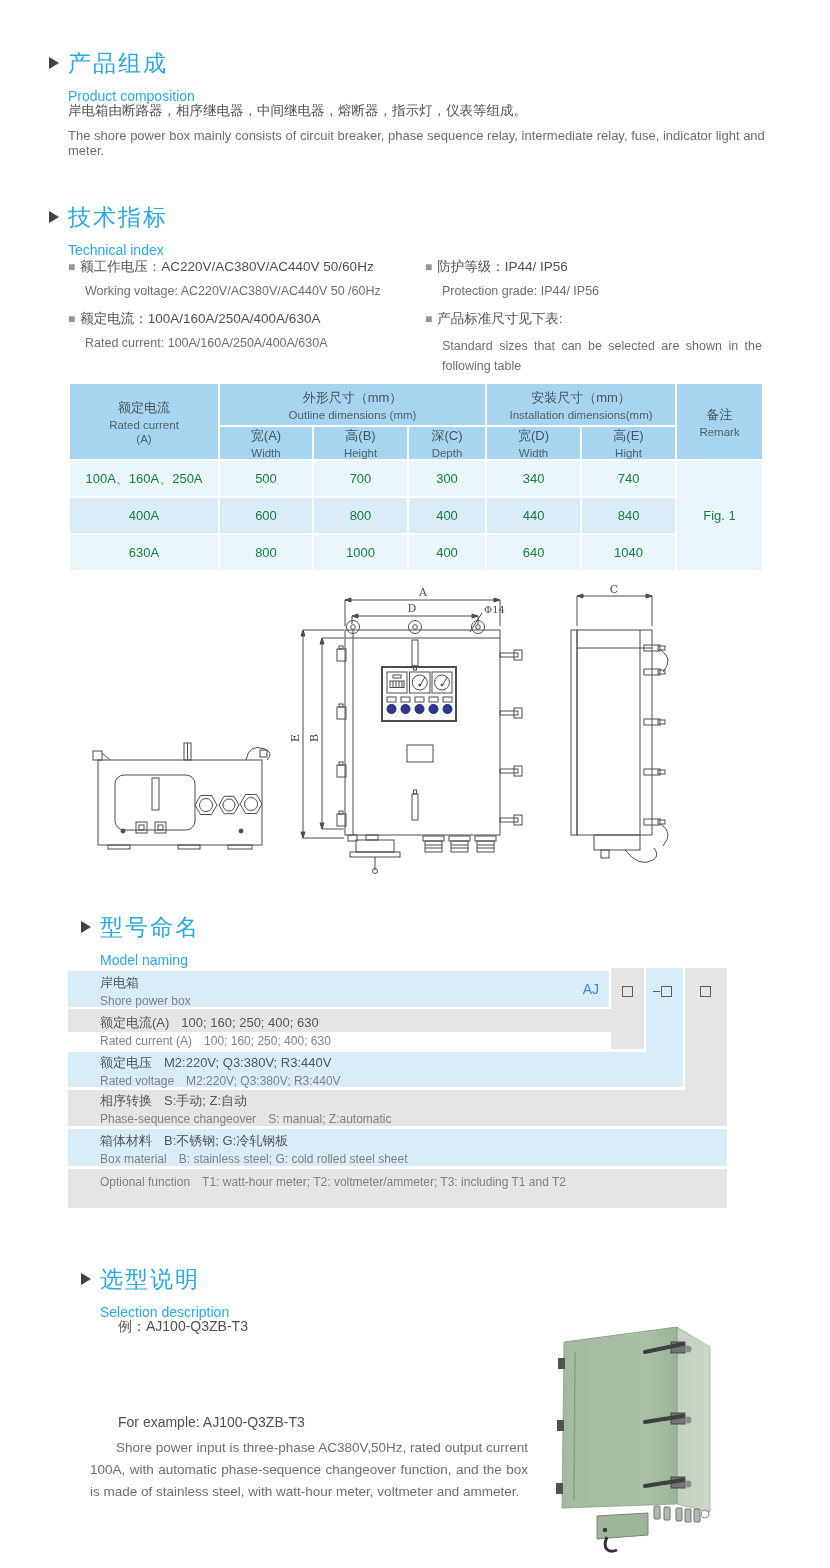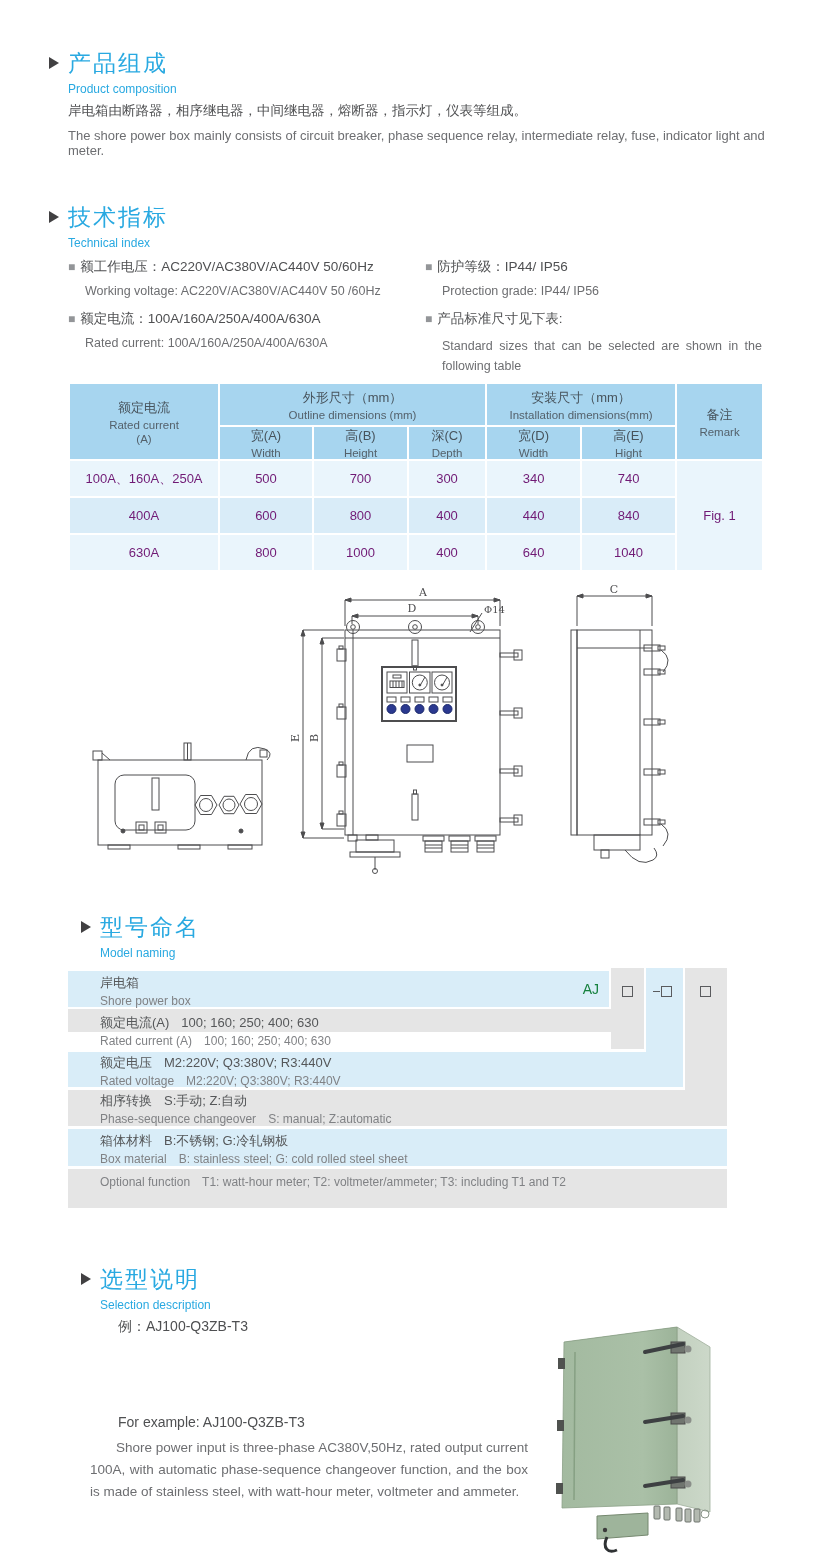--- a/index.html
+++ b/index.html
@@ -4,53 +4,53 @@
 <style>
   * { margin:0; padding:0; box-sizing:border-box; }
   body { background:#ffffff; font-family:"Liberation Sans","DejaVu Sans",sans-serif; }
   .page { position:relative; width:830px; height:1568px; background:#ffffff; overflow:hidden; }
 
   
   .sec-head { position:absolute; }
   .sec-arrow { position:absolute; left:-19px; top:9px; width:0; height:0;
     border-left:10px solid #414042; border-top:6px solid transparent; border-bottom:6px solid transparent; }
   .t-cn { font-size:23px; color:#29a9e1; letter-spacing:2px; }
-  .t-en { font-size:12px; color:#29a9e1; margin-top:3px; }
+  .t-en { font-size:14px; color:#29a9e1; margin-top:9px; }
 
   .para-cn { position:absolute; font-size:13.5px; color:#4f5052; }
   .para-en { position:absolute; font-size:13px; color:#6d6e71; }
 
   
   .spec-col { position:absolute; }
   .spec-cn { font-size:13.5px; color:#4f5052; white-space:nowrap; }
   .bullet { color:#939598; font-size:12px; margin-right:5px; }
   .spec-en { font-size:12.5px; color:#6d6e71; margin:8px 0 12px 17px; }
   .spec-en.just { text-align:justify; width:320px; line-height:20px; }
 
   
   .dims { position:absolute; left:68px; top:382px; border-collapse:collapse; table-layout:fixed; width:694px; }
   .dims th, .dims td { border:2px solid #ffffff; text-align:center; vertical-align:middle; padding:0; }
   .dims th { background:#a7d5ef; font-weight:normal; }
   .th-cn { font-size:13px; color:#47535c; }
   .th-en { font-size:11.5px; color:#54616b; margin-top:2px; }
-  .dims td { font-size:13px; color:#701a75; height:37px; }
+  .dims td { font-size:13px; color:#15803d; height:37px; }
   .row-a td { background:#eaf5fc; }
   .row-b td { background:#d9ecf8; }
   td.remark-cell { background:#eaf5fc;margin-left:12px; }
 
   
   .naming { position:absolute; left:68px; top:968px; width:659px; height:240px; }
   .nb { position:absolute; }
   .nb-blue { background:#d9edf8; }
   .nb-gray { background:#e5e5e5; }
   .nm-text { position:absolute; left:32px; top:3px; }
   .nm-cn { font-size:13px; color:#555759; white-space:nowrap; }
   .nm-en { font-size:12px; color:#808285; white-space:nowrap; margin-top:2px; }
   .nm-label { margin-right:12px; }
-  .code-prefix { position:absolute; left:455px; top:13px; width:76px; text-align:right; font-size:14px; color:#15803d; }
+  .code-prefix { position:absolute; left:455px; top:13px; width:76px; text-align:right; font-size:14px; color:#3b82f6; }
   .code-box { display:inline-block; width:11px; height:11px; border:1px solid #5a5b5e; vertical-align:middle; background:transparent; }
   .code-slot { position:absolute; top:15px; font-size:13px; color:#58595b; }
   .dash { display:inline-block; vertical-align:middle; width:7px; border-top:1.5px solid #5a5b5e; margin-right:1px; }
 
   
   .sel-example { position:absolute; font-size:14px; color:#4f5052; }
   .sel-cn { position:absolute; left:90px; width:438px; font-size:14.5px; color:#4f5052;
     line-height:24px; text-align:justify; text-indent:29px; }
   .sel-en { position:absolute; left:90px; width:438px; font-size:13.5px; color:#6d6e71;
     line-height:22px; text-align:justify; text-indent:26px; }

